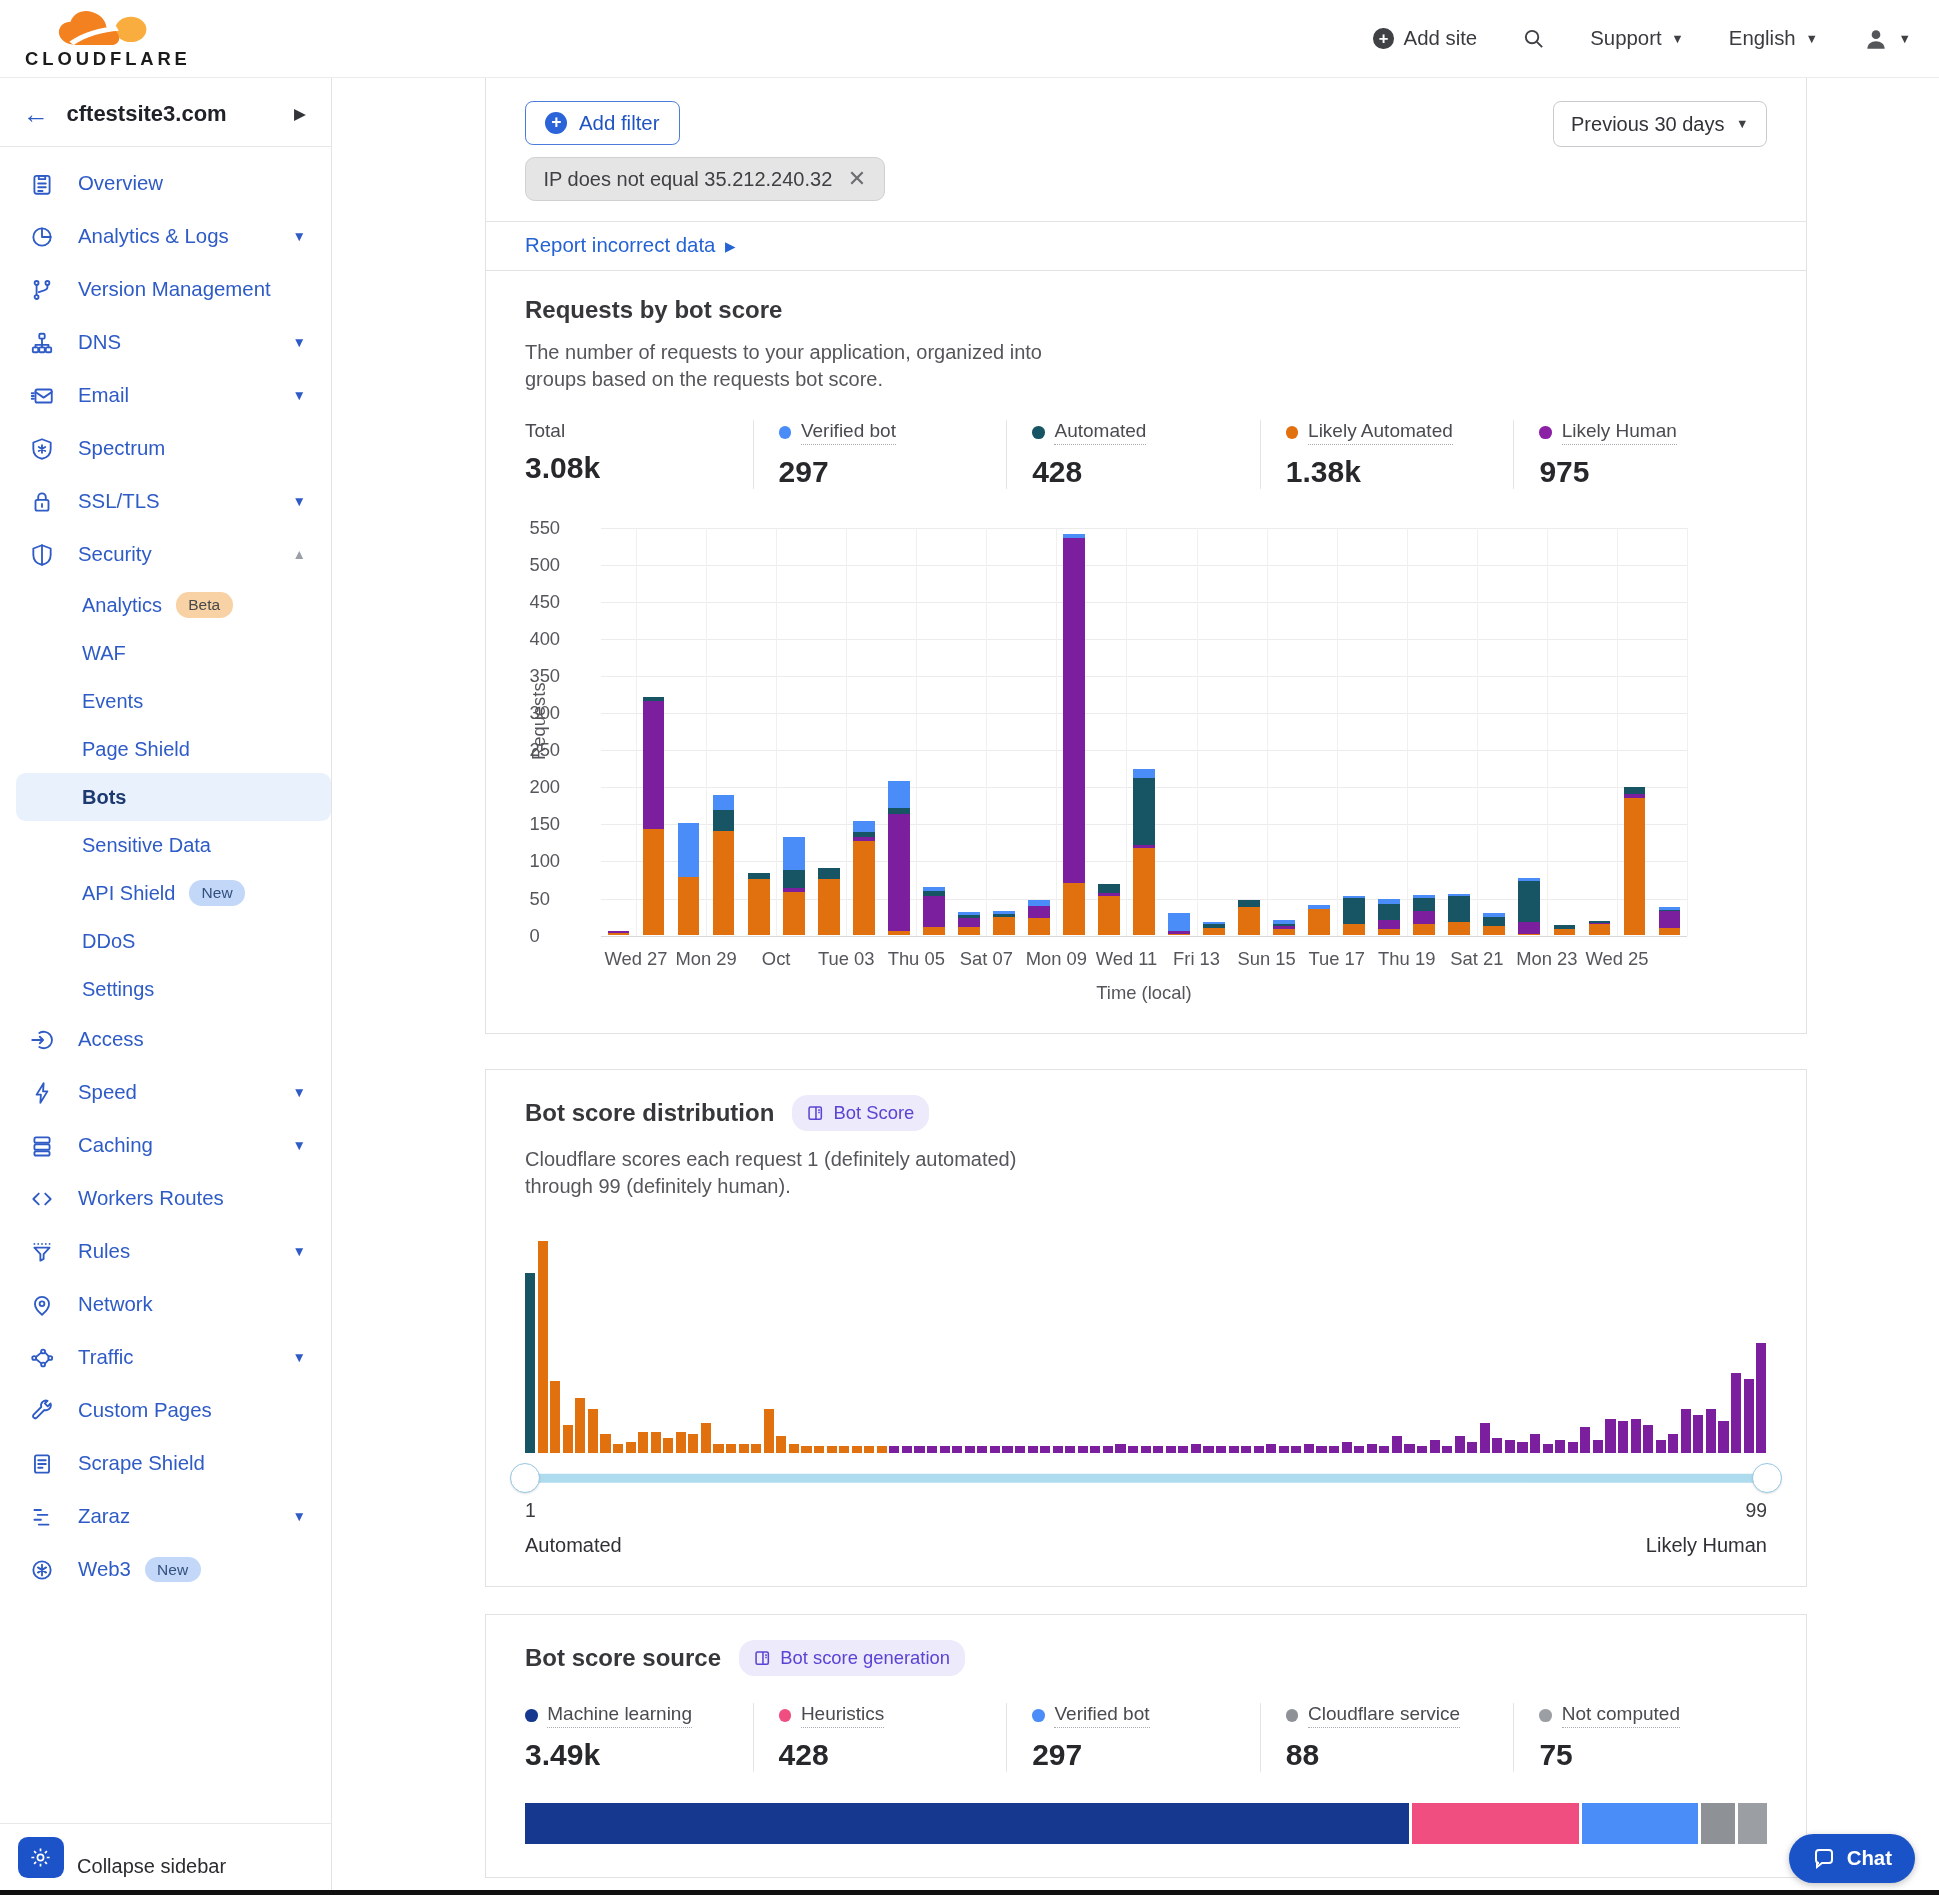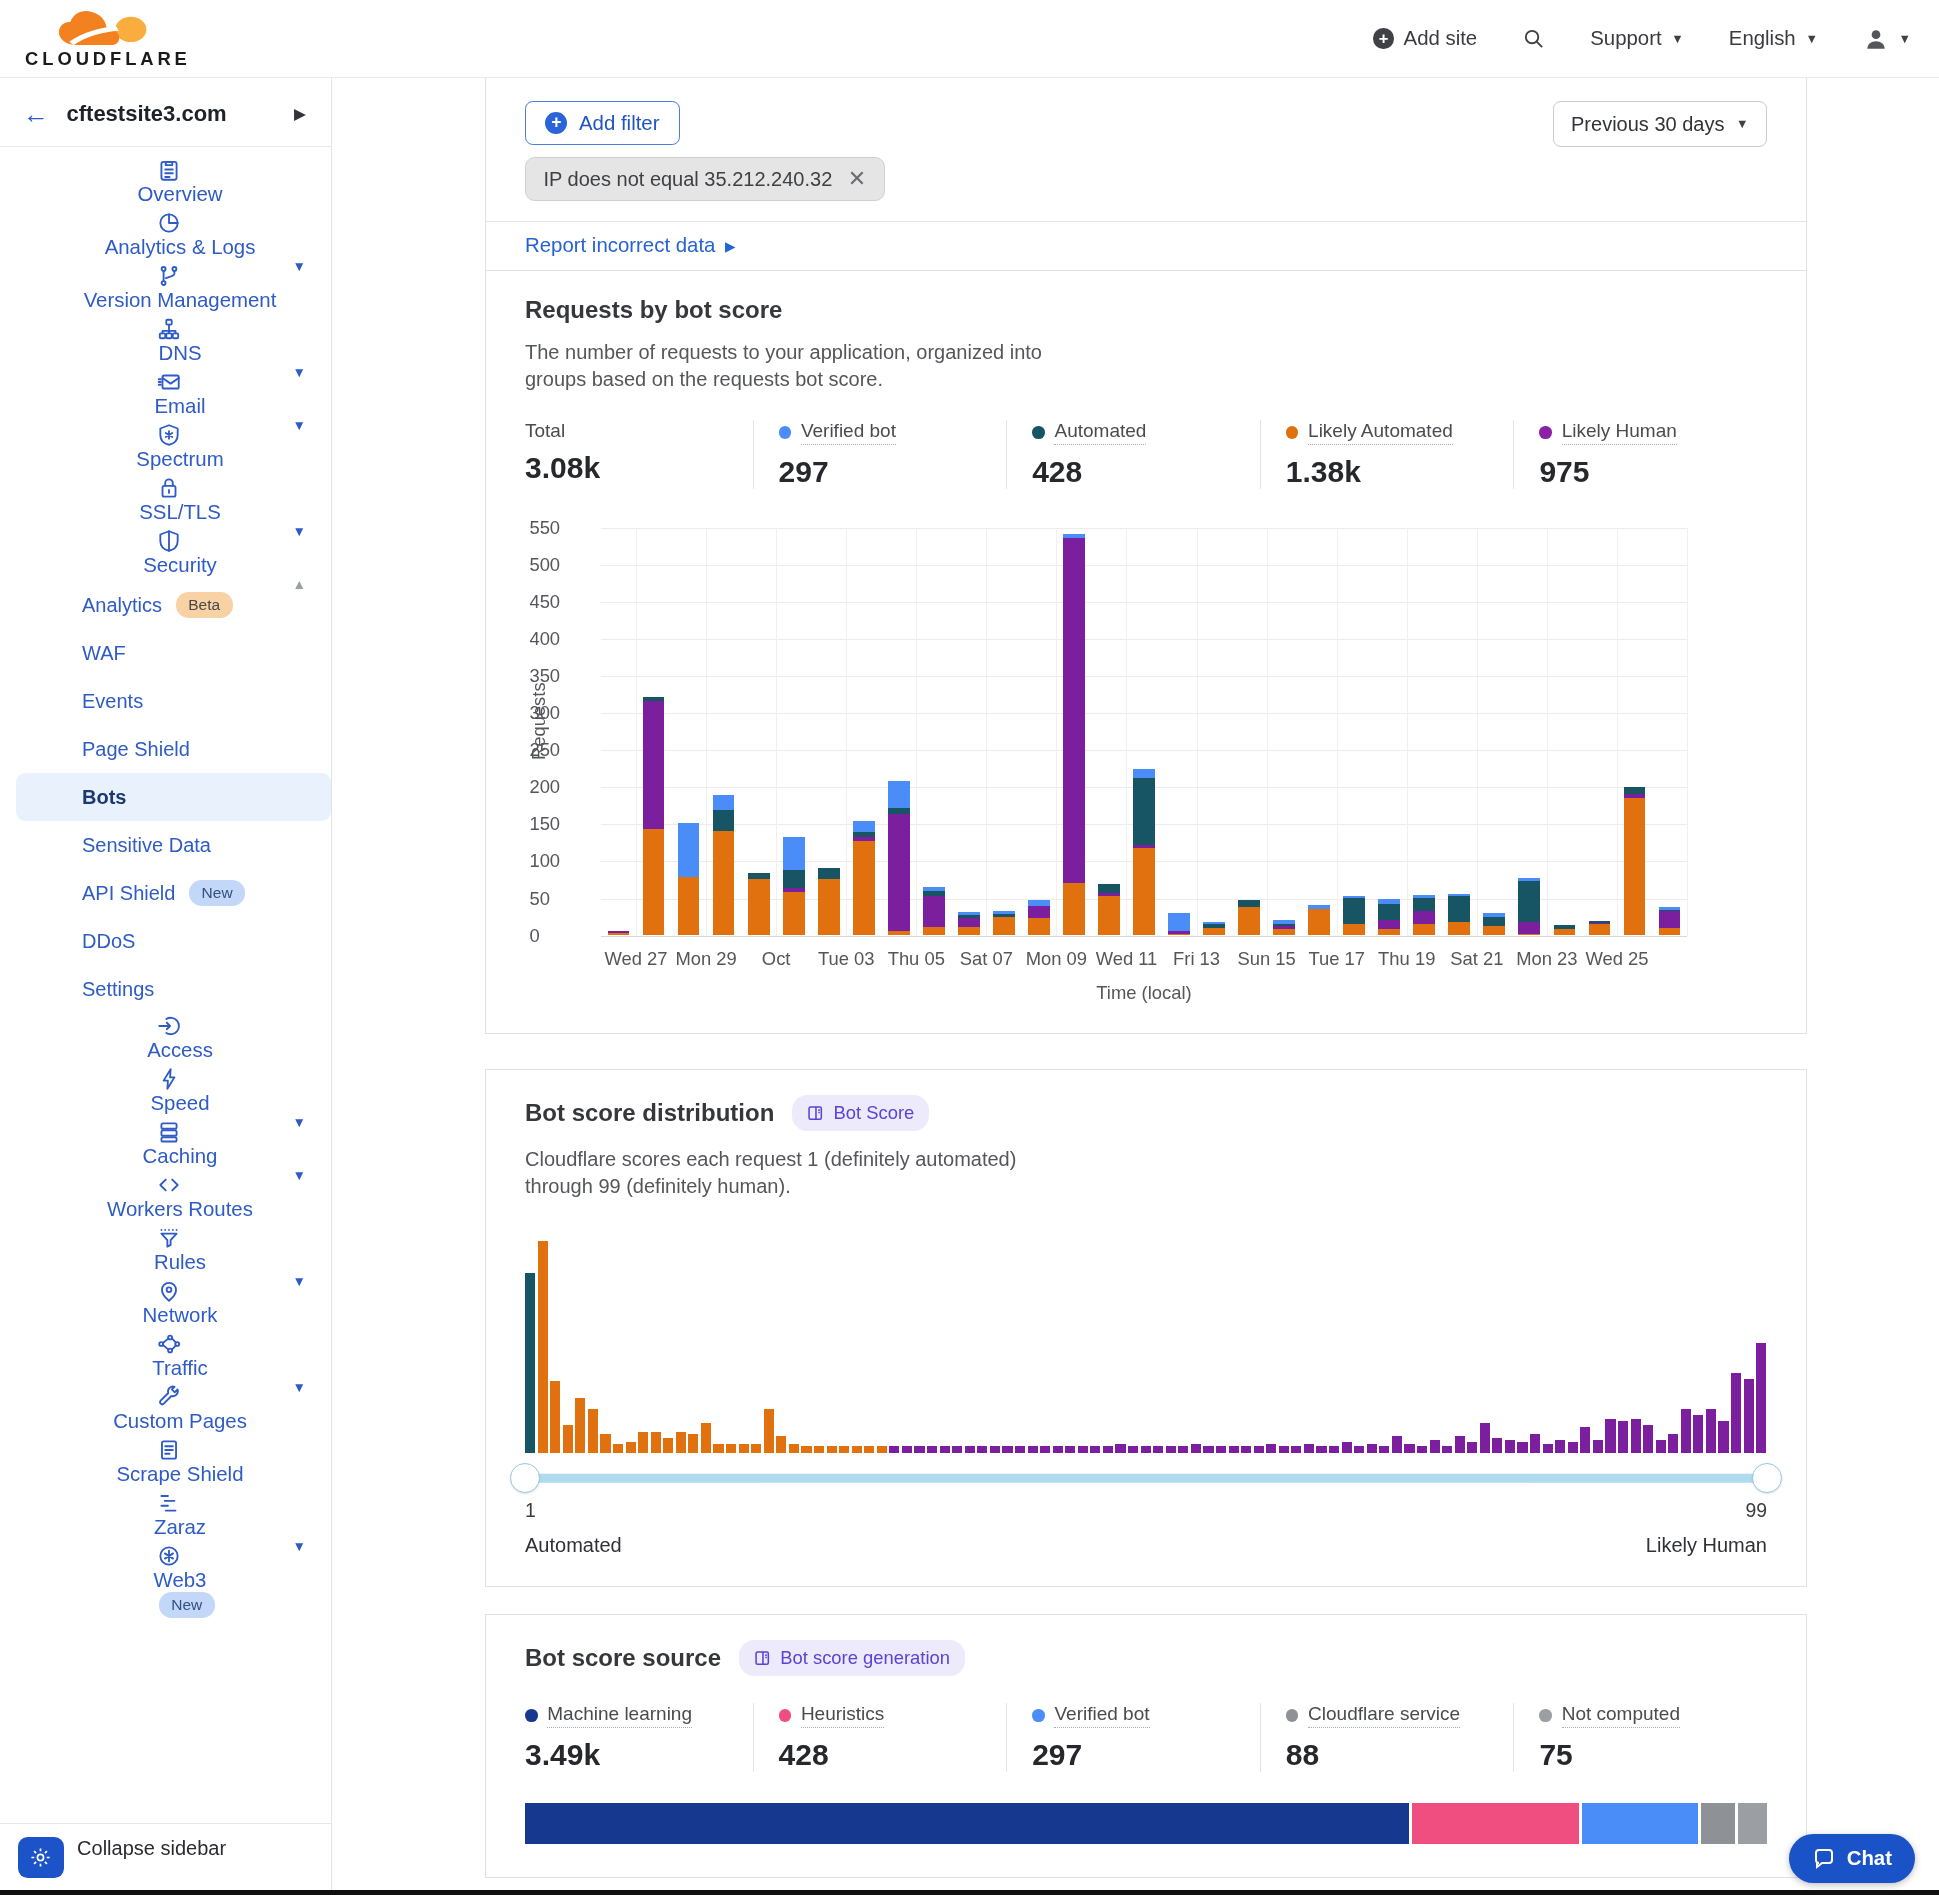--- a/index.html
+++ b/index.html
@@ -20,33 +20,33 @@
   
   .sidebar { position:absolute; top:78px; left:0; bottom:4.9px; width:332px; background:#fff;
              border-right:1px solid #e3e3e4; display:flex; flex-direction:column; z-index:4; }
   .site-row { display:flex; align-items:center; padding:23px 25px 19.4px 23px; }
   .back-arrow { color:#2e5bc6; font-size:26px; line-height:1; margin-right:17.5px; cursor:pointer; }
   .site-name { font-size:22px; font-weight:700; color:#20222a; }
   .site-caret { margin-left:auto; font-size:15.5px; color:#33343a; }
   .side-div { border-bottom:1px solid #e8e8e9; }
   .nav { flex:1; padding-top:9.7px; overflow:hidden; }
   .nav-item { position:relative; height:53px; display:flex; align-items:center; padding-left:29px;
-              color:#2e5bc6; font-size:20.4px; cursor:pointer;flex-direction:column; }
+              color:#2e5bc6; font-size:20.4px; cursor:pointer; }
   .nav-item .nicon { width:26px; height:26px; margin-right:23px; flex:none; display:flex; align-items:center; }
   .nav-item .ncaret { margin-left:auto; margin-right:25px; font-size:13.6px; }
   .nav-item .ncaret.gray { color:#9aa0a6; }
   .nav-sub { position:relative; height:48px; display:flex; align-items:center; padding-left:82px;
              color:#2e5bc6; font-size:20px; cursor:pointer; }
   .nav-sub.selected { font-weight:700; color:#1c3a70; }
   .pill-bg { position:absolute; left:15.5px; right:0; top:0; bottom:0; background:#e9f1fc; border-radius:9.7px; z-index:0; }
   .nav-sub > span { position:relative; z-index:1; }
   .badge { font-size:15.5px; border-radius:12.6px; padding:3.9px 12.6px; margin-left:13.6px; position:relative; z-index:1; }
   .badge.beta { background:#f8d2a5; color:#474849; }
   .badge.new  { background:#c3d8f9; color:#33507e; }
-  .side-footer { border-top:1px solid #e8e8e9; padding:12.6px 17.5px; display:flex; align-items:flex-start; }
+  .side-footer { border-top:1px solid #e8e8e9; padding:12.6px 17.5px; display:flex; align-items:flex-end; }
   .gear-btn { width:46px; height:41px; background:#1d53c9; border:none; border-radius:9.7px; display:flex;
               align-items:center; justify-content:center; cursor:pointer; }
   .collapse-label { margin-left:13.6px; font-size:20px; color:#2b2c30; }
 
   
   .main { position:absolute; top:78px; left:485px; width:1322px; }
   .card { background:#fff; border:1px solid #e2e2e3; }
   .cardA { border-top:none; }
   .toolbar { position:relative; padding:23px 39px 19.4px 39px; }
   .btn-add-filter { display:inline-flex; align-items:center; gap:11.6px; border:1.5px solid #4a7bdd; color:#2054c4;

